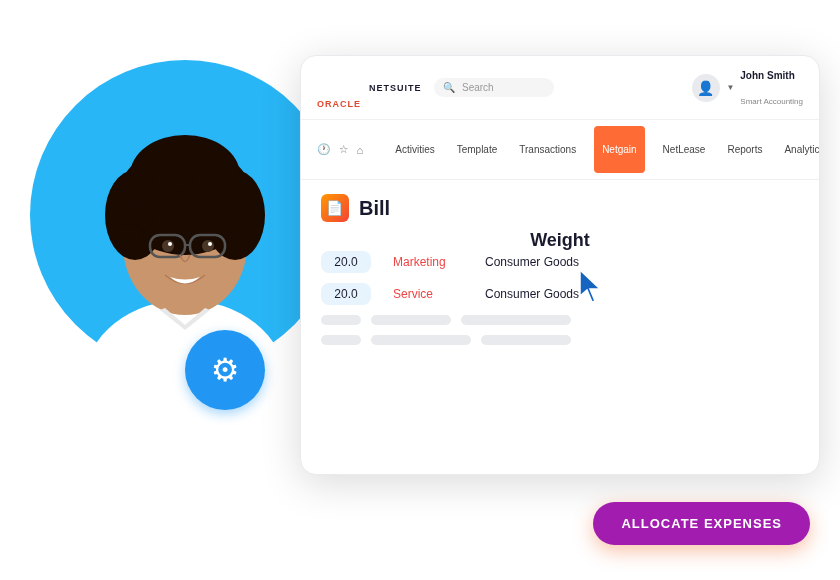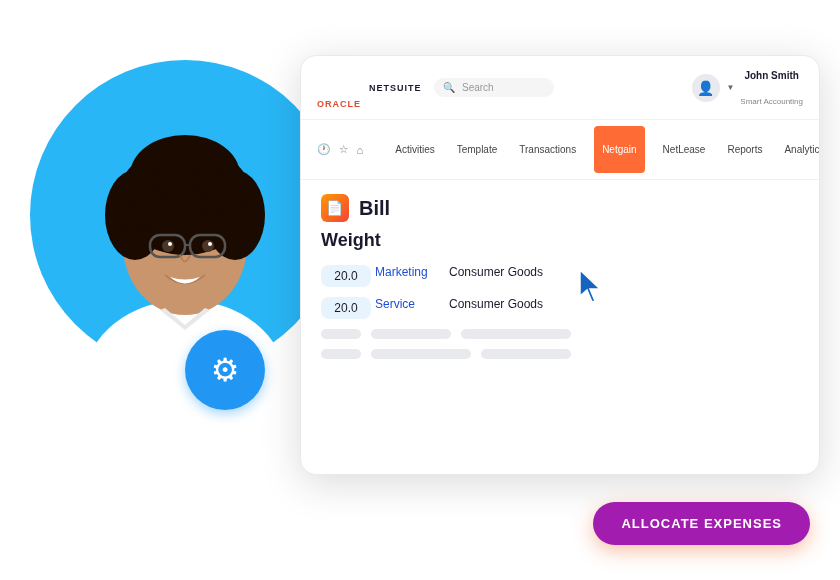--- a/index.html
+++ b/index.html
@@ -114,21 +114,20 @@
       border-radius: 50%;
       background: #e8eaed;
       display: flex;
       align-items: center;
       justify-content: center;
     }
 
     .ns-user-info {
       display: flex;
       flex-direction: column;
-      align-items: center;
     }
 
     .ns-user-name {
       font-size: 10px;
       font-weight: 600;
       color: #1a1a2e;
     }
 
     .ns-user-role {
       font-size: 8px;
@@ -195,22 +194,21 @@
     }
 
     
     .ns-content {
       padding: 0 20px 16px;
     }
 
     .weight-header {
       display: flex;
       align-items: center;
-      justify-content: space-between;
-      margin-bottom: 14px;
+      justify-content: center;
     }
 
     .weight-title {
       font-size: 18px;
       font-weight: 700;
       color: #1a1a2e;
     }
 
     .apply-template-btn {
       background: #f5f5f5;
@@ -224,38 +222,39 @@
       box-shadow: 0 2px 6px rgba(0,0,0,0.1);
     }
 
     
     .weight-table {
       width: 100%;
     }
 
     .weight-row {
       display: flex;
+      align-items: center;
       margin-bottom: 10px;
-      gap: 4px;
+      gap: 22px;
     }
 
     .weight-badge {
       background: #e8f4fd;
       color: #1a1a2e;
       border-radius: 8px;
       padding: 4px 10px;
       font-size: 12px;
       font-weight: 500;
       min-width: 50px;
       text-align: center;
     }
 
     .weight-dept {
       font-size: 12px;
-      color: #1d4ed8;
+      color: #ef4444;
       font-weight: 500;
       min-width: 70px;
     }
 
     .weight-category {
       font-size: 12px;
       color: #1a1a2e;
     }
 
     

